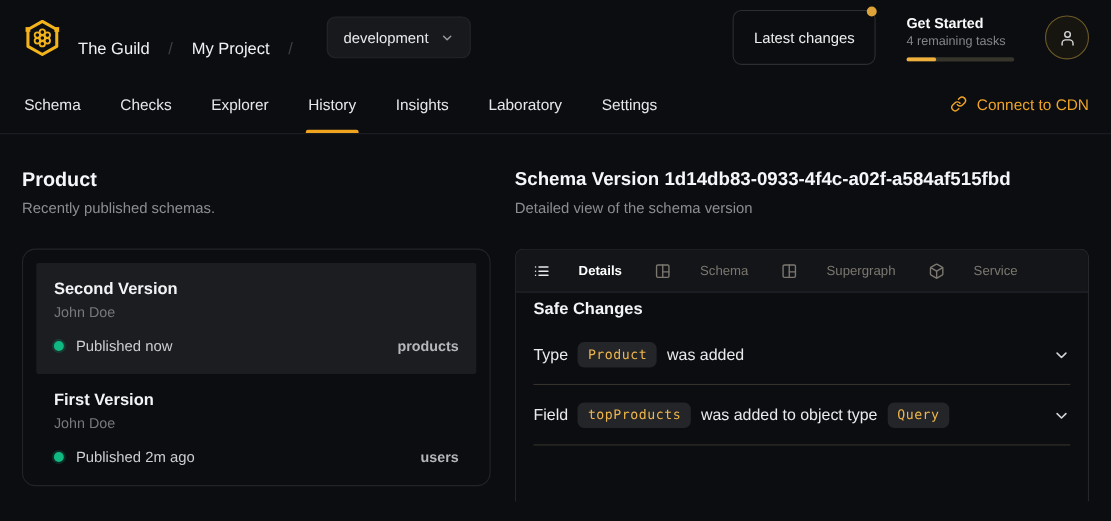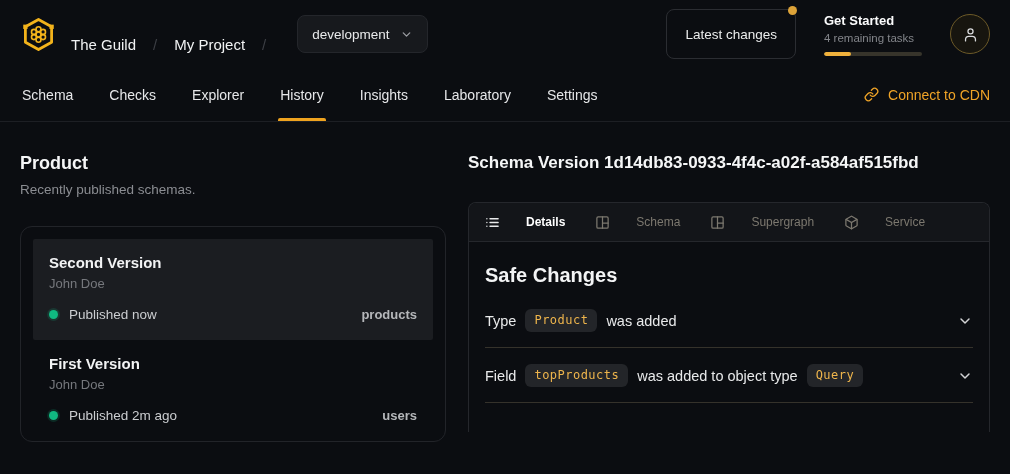--- a/index.html
+++ b/index.html
@@ -108,21 +108,21 @@
   .dtab {
     display:flex; align-items:center; gap:26px; cursor:pointer;
     font-size:12px; font-weight:500; color:#7c786f; background:none; border:none;
     font-family:inherit; padding:0;
   }
   .dtab.active { color:#ffffff; font-weight:600; }
   .dtab .ic { color:#7c786f; }
   .dtab.active .ic { color:#e9eaeb; }
 
   .detail-content { padding:6px 16px 0; }
-  .safe-title { font-size:20px; font-weight:700; color:#f3f4f5; margin:16px 0 6px; }
+  .safe-title { font-size:15px; font-weight:700; color:#f3f4f5; margin:0 0 6px; }
   .change-row {
     display:flex; align-items:center; gap:9px;
     padding:16px 0 15px; border-bottom:1px solid #35322b; cursor:pointer;
   }
   .change-text { font-size:14.5px; color:#e9eaeb; }
   .code-badge {
     background:#232529; border-radius:6px; padding:4px 9px 5px;
     font-family:"DejaVu Sans Mono","Liberation Mono",monospace;
     font-size:12px; color:#eeb54c; letter-spacing:0.04em; white-space:nowrap;text-align:right;
   }
@@ -230,20 +230,21 @@
           <span class="vi-dot"></span>
           <span class="vi-published">Published 2m ago</span>
           <span class="vi-service">users</span>
         </div>
       </div>
     </div>
   </section>
 
   <section class="col-right">
     <h2 class="section-title small">Schema Version 1d14db83-0933-4f4c-a02f-a584af515fbd</h2>
+    <div class="section-sub">Detailed view of the schema version</div>
 
     <div class="detail-panel">
       <div class="detail-tabs">
         <button class="dtab active">
           <span class="ic">
             <svg width="15" height="15" viewBox="0 0 24 24" fill="none" stroke="currentColor" stroke-width="2.2" stroke-linecap="round" stroke-linejoin="round">
               <line x1="8" y1="6" x2="21" y2="6"></line>
                 <line x1="8" y1="12" x2="21" y2="12"></line>
                 <line x1="8" y1="18" x2="21" y2="18"></line>
               <line x1="3" y1="6" x2="3.01" y2="6"></line>

